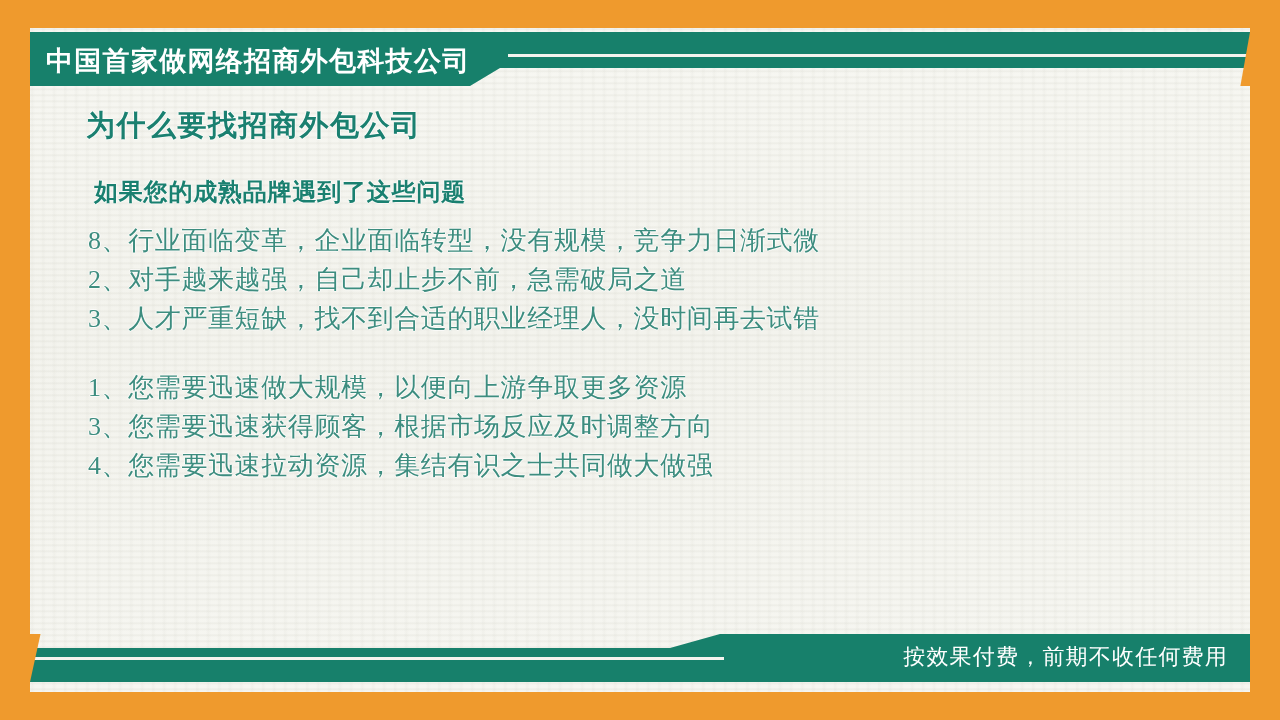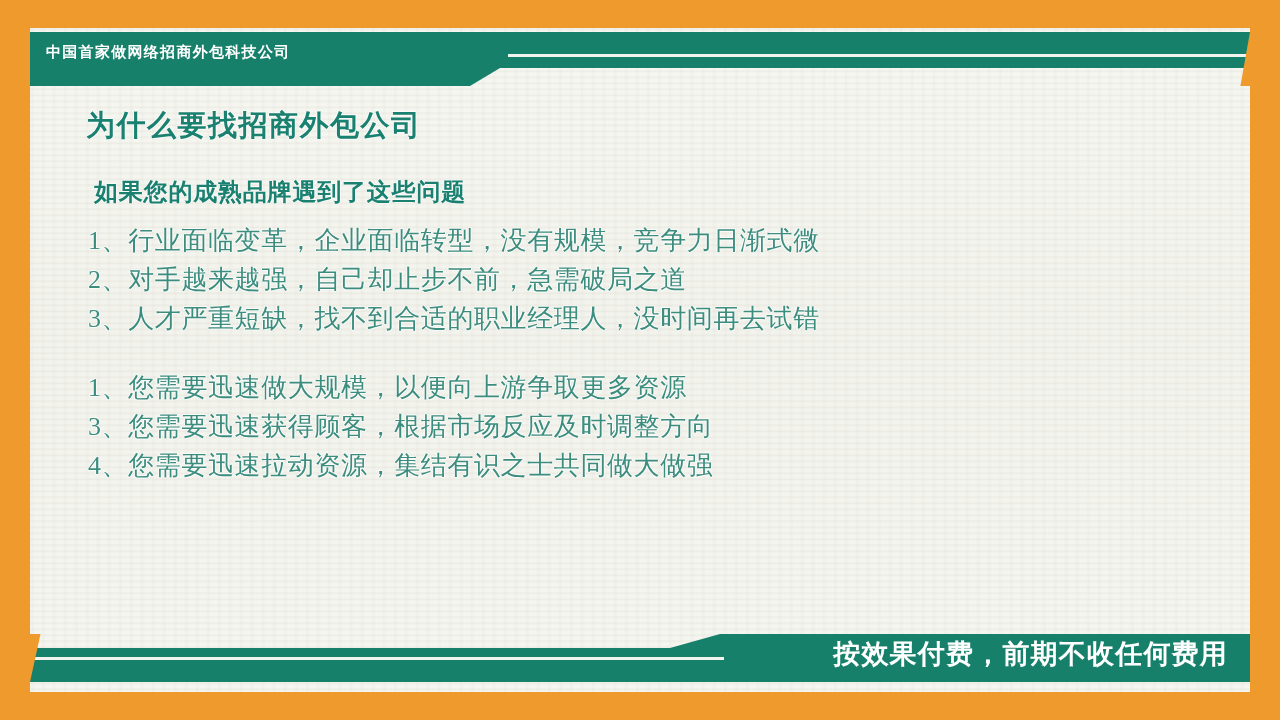--- a/index.html
+++ b/index.html
@@ -86,21 +86,21 @@
     width: 16px;
     height: 54px;
     background: #ef9a2d;
     clip-path: polygon(100% 0, 100% 100%, 40% 100%, 100% 0);
   }
 
   #header-title {
     position: absolute;
     left: 46px;
     top: 43px;
-    font-size: 15px;
+    font-size: 27px;
     font-weight: bold;
     color: #ffffff;
     letter-spacing: 1.3px;
     white-space: nowrap;
   }
 
   
   #content {
     position: absolute;
     left: 78px;
@@ -192,22 +192,22 @@
     width: 14px;
     height: 48px;
     background: #ef9a2d;
     clip-path: polygon(0 0, 0 100%, 75% 0);
   }
 
   #footer-text {
     position: absolute;
     right: 52px;
     bottom: 48px;
-    font-size: 27px;
-    font-weight: bold;
+    font-size: 22px;
+    font-weight: normal;
     color: #ffffff;
     letter-spacing: 1.2px;
     white-space: nowrap;
   }
 </style>
 </head>
 <body>
 
 <div id="slide">
 
@@ -217,21 +217,21 @@
   <div id="header-line"></div>
   <div id="header-tip"></div>
   <div id="header-title">中国首家做网络招商外包科技公司</div>
 
   <div id="content">
 
     <h1 class="main-title">为什么要找招商外包公司</h1>
 
     <h2 class="sub-head">如果您的成熟品牌遇到了这些问题</h2>
     <ul class="bullet-list">
-      <li class="bullet-item">1、行业面临变革，企业面临转型，没有规模，竞争力日渐式微</li>
+      <li class="bullet-item">8、行业面临变革，企业面临转型，没有规模，竞争力日渐式微</li>
       <li class="bullet-item">2、对手越来越强，自己却止步不前，急需破局之道</li>
       <li class="bullet-item">3、人才严重短缺，找不到合适的职业经理人，没时间再去试错</li>
     </ul>
 
     <div class="block-gap"></div>
 
     <ul class="bullet-list">
       <li class="bullet-item">1、您需要迅速做大规模，以便向上游争取更多资源</li>
       <li class="bullet-item">3、您需要迅速获得顾客，根据市场反应及时调整方向</li>
       <li class="bullet-item">4、您需要迅速拉动资源，集结有识之士共同做大做强</li>

